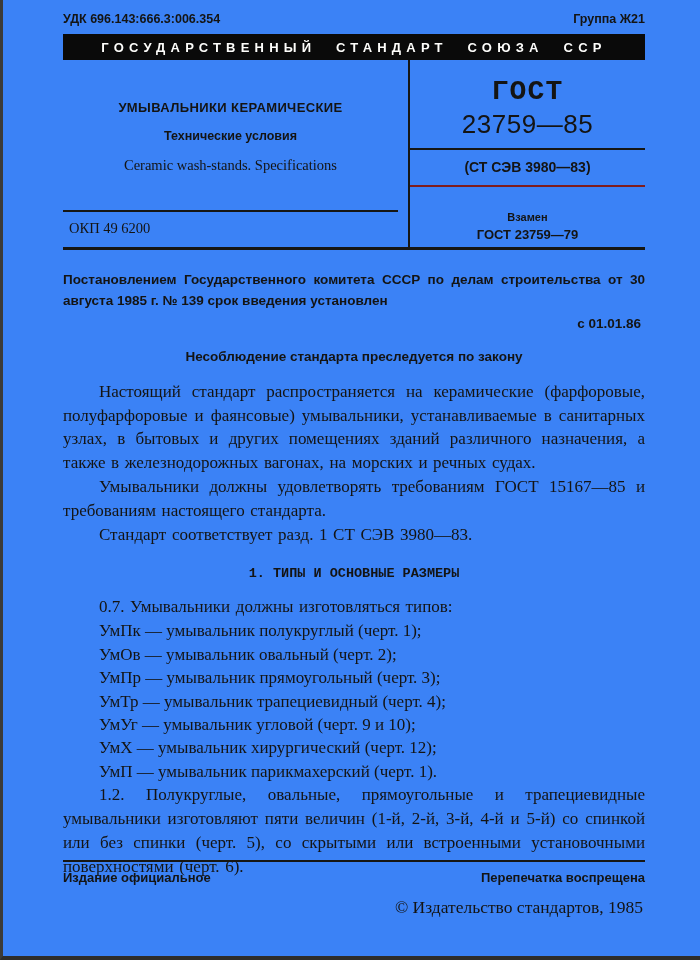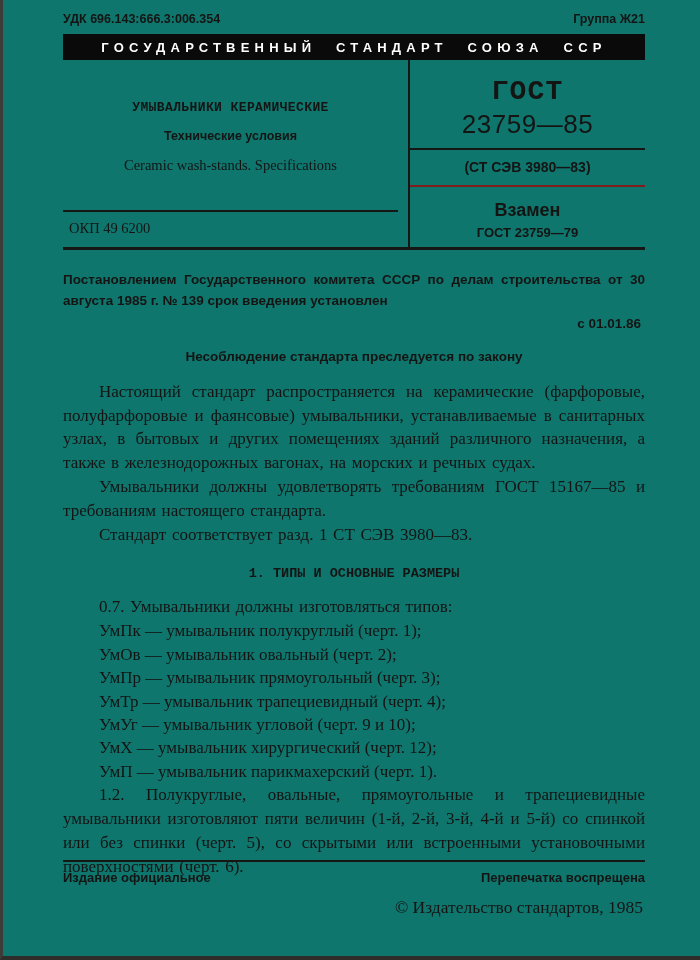--- a/index.html
+++ b/index.html
@@ -5,21 +5,21 @@
   * { margin:0; padding:0; box-sizing:border-box; }
   html,body { width:700px; height:960px; }
   body {
     background:#dddcd6;
     font-family:"Liberation Serif", serif;
     color:#141413;
   }
   .page {
     position:relative;
     width:700px; height:960px;
-    background:#0f766e;
+    background:#3b82f6;
     padding:12px 55px 0 60px;
     border-left:3px solid #3c3b38;
     border-bottom:4px solid #2e2d2a;
     overflow:hidden;
   }
 
   .top-row {
     display:flex; justify-content:space-between; align-items:baseline;
     font-family:"Liberation Sans", sans-serif;
     font-weight:bold; font-size:12.5px;
@@ -39,21 +39,21 @@
     border-bottom:3px solid #161614;
     min-height:190px;
   }
   .left-col {
     flex:1 1 auto;
     border-right:2px solid #161614;
     display:flex; flex-direction:column;
     padding:40px 10px 0 0;
   }
   .title-ru {
-    text-align:center; font-family:Liberation Mono, monospace;
+    text-align:center; font-family:Liberation Sans, sans-serif;
     font-weight:bold; font-size:13px; letter-spacing:0.03em;
   }
   .subtitle-ru {
     text-align:center; font-family:"Liberation Sans",sans-serif;
     font-weight:bold; font-size:12.5px; margin-top:14px;
   }
   .title-en {
     text-align:center; font-size:14.5px; margin-top:14px;
   }
   .okp-row {
@@ -75,21 +75,21 @@
     font-family:"Liberation Sans",sans-serif; font-weight:normal;
     font-size:26px; letter-spacing:0.02em; margin-top:2px; padding-bottom:8px;
   }
   .sev-row {
     border-top:2px solid #161614; border-bottom:2px solid #7f1d1d;
     font-family:"Liberation Sans",sans-serif; font-weight:bold;
     font-size:14px; padding:9px 0 10px 0;
   }
   .vzamen-label {
     font-family:"Liberation Sans",sans-serif; font-weight:bold;
-    font-size:18px; margin-top:13px;
+    font-size:11px; margin-top:24px;
   }
   .vzamen-value {
     font-family:"Liberation Sans",sans-serif; font-weight:bold;
     font-size:13px; margin-top:4px;
   }
 
   .decree {
     margin-top:20px;
     font-family:"Liberation Sans",sans-serif; font-weight:bold;
     font-size:13.5px; line-height:1.55; text-align:justify;

